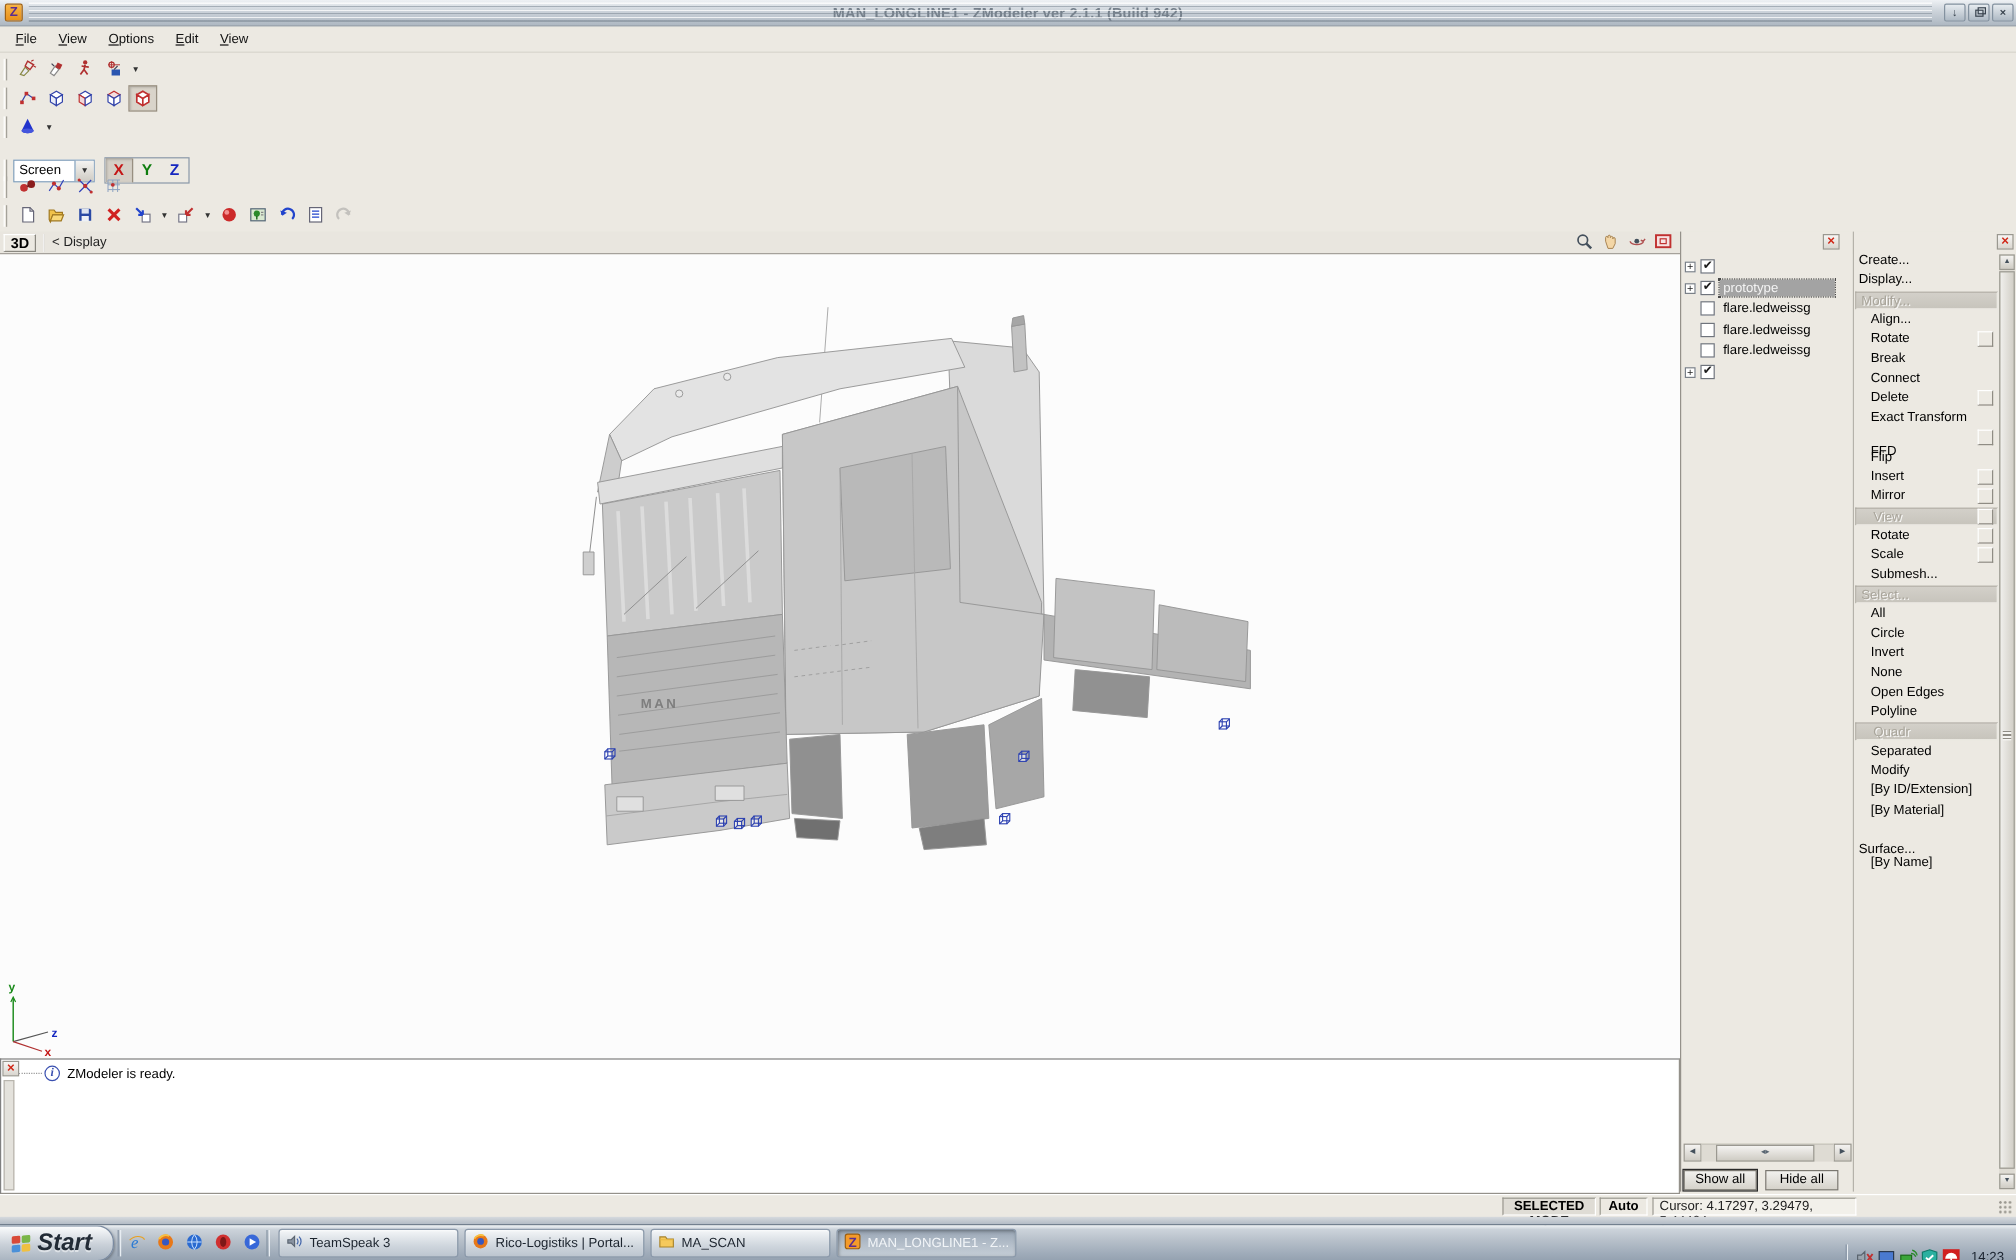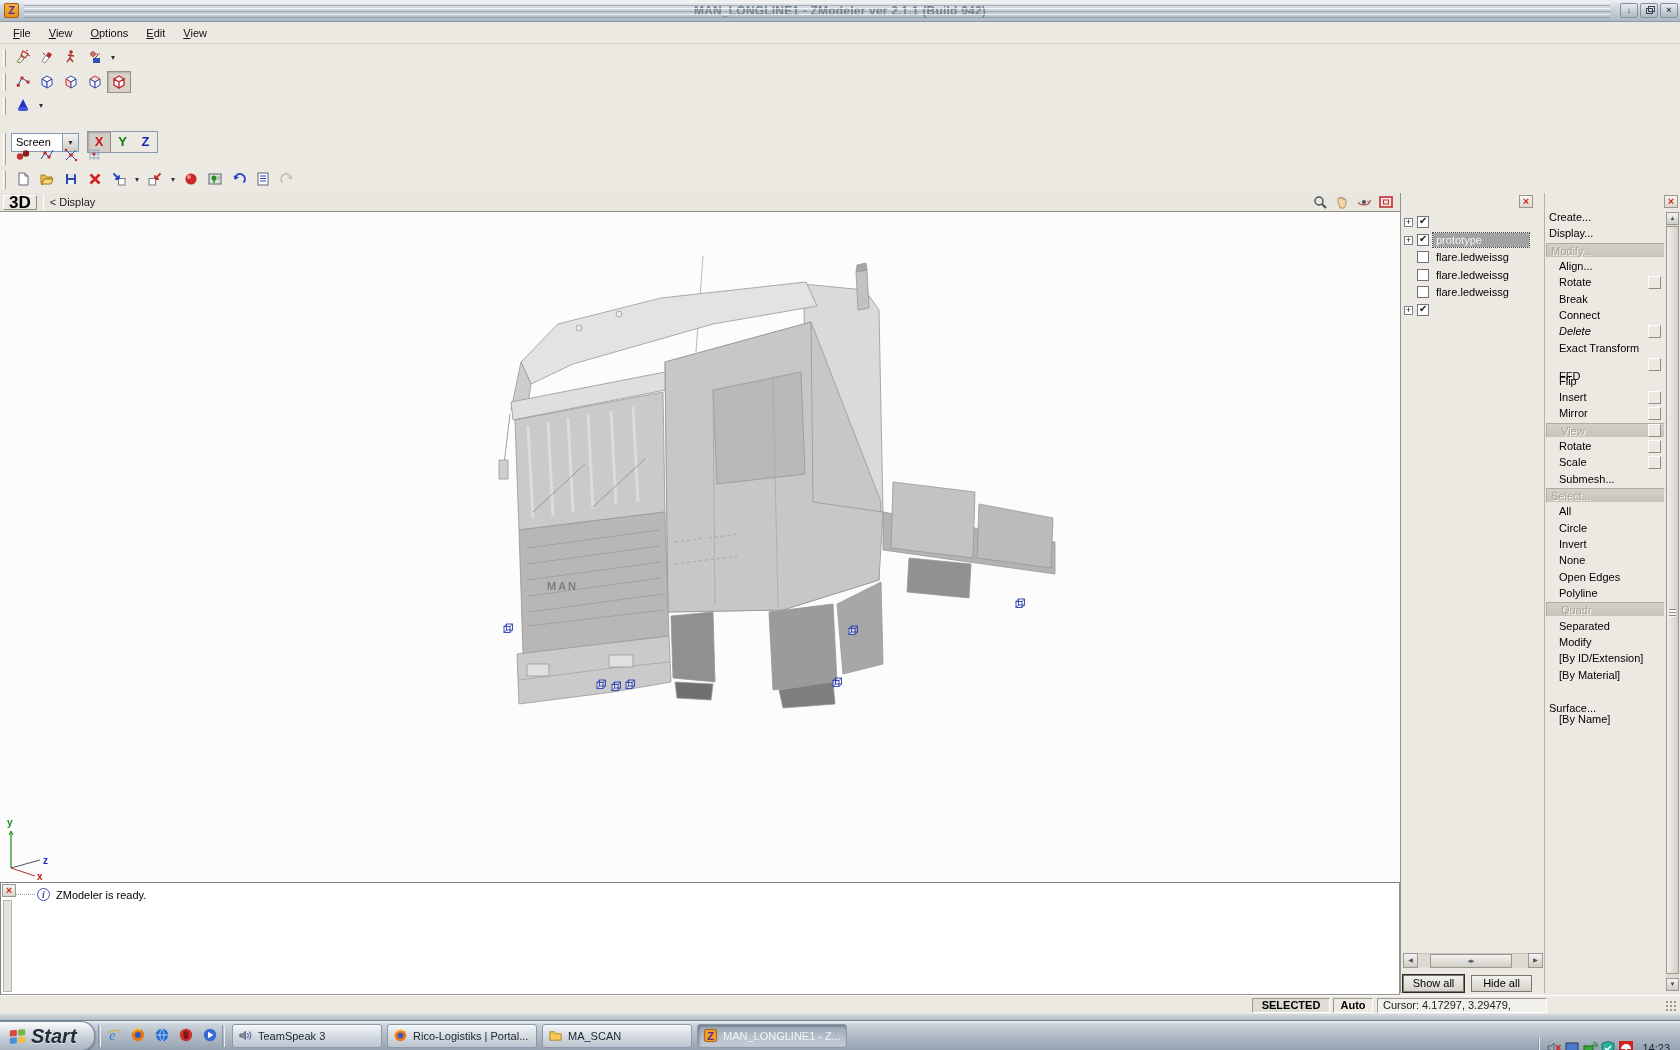--- a/index.html
+++ b/index.html
@@ -35,26 +35,26 @@
 .combo { display:flex; width:68px; height:19px; border:1px solid #7f9db9; background:#fff; margin-right:8px; }
 .combo .cval { flex:1; font-size:11px; padding:2px 0 0 4px; color:#000; }
 .combo .cbtn { width:16px; background:linear-gradient(#f4f3f1,#cfccc4); border-left:1px solid #7f9db9; text-align:center; font-size:7px; line-height:17px; color:#333; }
 .axisgroup { display:flex; border:1px solid #8a98a8; height:22px; }
 .axisbtn { width:23px; height:20px; text-align:center; font-weight:bold; font-size:13px; line-height:20px; }
 .axisbtn.ax-x { color:#c41616; } .axisbtn.ax-y { color:#0e7d0e; } .axisbtn.ax-z { color:#1627c0; }
 .axisbtn.pressed { background:#d4cfc6; box-shadow:inset 1px 1px 2px rgba(0,0,0,.22); border-right:1px solid #988f81; }
 
 
 .vp-header { position:absolute; left:0; top:193px; width:1400px; height:19px; background:#e9e6df; border-bottom:1px solid #94918a; display:flex; align-items:center; }
-.vp3d { margin-left:3px; padding:0 5px; height:15px; line-height:14px; font-weight:bold; font-size:17px; background:#ece9e2; border:1px solid; border-color:#fff #8a8880 #8a8880 #fff; }
+.vp3d { margin-left:3px; padding:0 5px; height:15px; line-height:14px; font-weight:bold; font-size:12px; background:#ece9e2; border:1px solid; border-color:#fff #8a8880 #8a8880 #fff; }
 .vp-sep { width:1px; height:15px; background:#aaa79f; margin:0 6px; border-right:1px solid #fff; }
 .vp-label { font-size:11px; color:#222; }
 .vp-nav { position:absolute; right:4px; top:1px; display:flex; align-items:center; gap:2px; }
 .vp-nav .tbtn { width:20px; height:17px; }
-.viewport { position:absolute; left:0; top:212px; width:1676px; height:670px; background:#fcfcfc; border-right:1px solid #94918a; overflow:hidden;padding-left:13px; }
+.viewport { position:absolute; left:0; top:212px; width:1676px; height:670px; background:#fcfcfc; border-right:1px solid #94918a; overflow:hidden; }
 .cube-marker { position:absolute; width:11px; height:11px; }
 .axis-gizmo { position:absolute; left:2px; top:598px; width:64px; height:70px; }
 .axis-gizmo text { font-size:10px; font-weight:bold; font-family:"Liberation Sans",sans-serif; }
 
 
 .tree-panel { position:absolute; left:1400px; top:193px; width:144px; height:800px; background:#ece9e2; border-left:1px solid #94918a; }
 .cmd-panel  { position:absolute; left:1544px; top:193px; width:136px; height:800px; background:#ece9e2; border-left:1px solid #b5b2aa; }
 .xbtn { position:absolute; width:14px; height:13px; background:linear-gradient(#f7f6f4,#d9d6cf); border:1px solid #9a9890;
   color:#d02818; font-weight:900; font-size:11px; line-height:10px; text-align:center; }
 .tree-row { position:absolute; left:0; height:16px; display:flex; align-items:center; }
@@ -520,21 +520,21 @@
   </div>
   <div id="cmdlist">
       <div class="cmd-item" style="top: 17px;">Create...</div>
       <div class="cmd-item" style="top: 33px;">Display...</div>
       <div class="cmd-band" style="top: 50px;">Modify...</div>
       <div class="cmd-item indent" style="top: 66px;">Align...</div>
       <div class="cmd-item indent" style="top: 82px;">Rotate</div>
       <div class="cmd-side-btn" style="top: 83px;"></div>
       <div class="cmd-item indent" style="top: 99px;">Break</div>
       <div class="cmd-item indent" style="top: 115px;">Connect</div>
-      <div class="cmd-item indent" style="top: 131px; font-style: italic;">Delete</div>
+      <div class="cmd-item indent" style="top: 131px;">Delete</div>
       <div class="cmd-side-btn" style="top: 132px;"></div>
       <div class="cmd-item indent" style="top: 148px;">Exact Transform</div>
       <div class="cmd-item indent" style="top: 164px; margin-top: 12px;">FFD</div>
       <div class="cmd-side-btn" style="top: 165px;"></div>
       <div class="cmd-item indent" style="top: 181px;">Flip</div>
       <div class="cmd-item indent" style="top: 197px;">Insert</div>
       <div class="cmd-side-btn" style="top: 198px;"></div>
       <div class="cmd-item indent" style="top: 213px;">Mirror</div>
       <div class="cmd-side-btn" style="top: 214px;"></div>
       <div class="cmd-band indent" style="top: 230px;">View</div>

